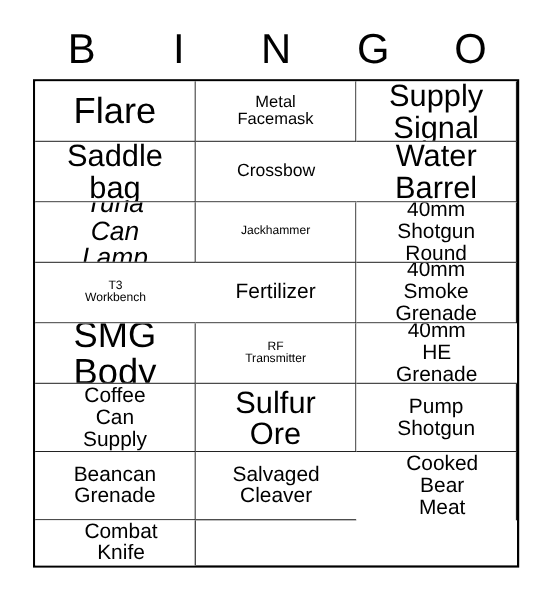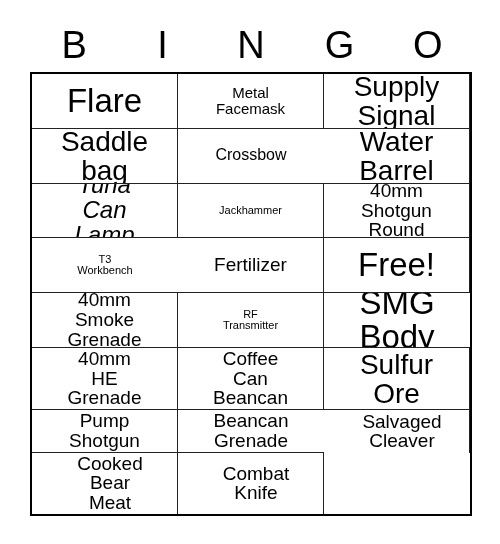--- a/index.html
+++ b/index.html
@@ -148,46 +148,43 @@
 Round</span>
       </div>
 
     <div class="bingo-cell sz-xxs">
         <span class="cell-text">T3
 Workbench</span>
       </div>
     <div class="bingo-cell sz-md">
         <span class="cell-text">Fertilizer</span>
       </div>
-    <div class="bingo-cell sz-xxl">
-        <span class="cell-text">Free!</span>
-      </div>
     <div class="bingo-cell sz-md">
         <span class="cell-text">40mm
 Smoke
 Grenade</span>
       </div>
+    <div class="bingo-cell sz-xxl">
+        <span class="cell-text">SMG
+Body</span>
+      </div>
+
     <div class="bingo-cell sz-xxs">
         <span class="cell-text">RF
 Transmitter</span>
       </div>
-
-    <div class="bingo-cell sz-xxl">
-        <span class="cell-text">SMG
-Body</span>
-      </div>
     <div class="bingo-cell sz-md">
         <span class="cell-text">40mm
 HE
 Grenade</span>
       </div>
     <div class="bingo-cell sz-md">
         <span class="cell-text">Coffee
 Can
-Beancan</span>
+Supply</span>
       </div>
     <div class="bingo-cell sz-xl">
         <span class="cell-text">Sulfur
 Ore</span>
       </div>
 
     <div class="bingo-cell sz-md">
         <span class="cell-text">Pump
 Shotgun</span>
       </div>

